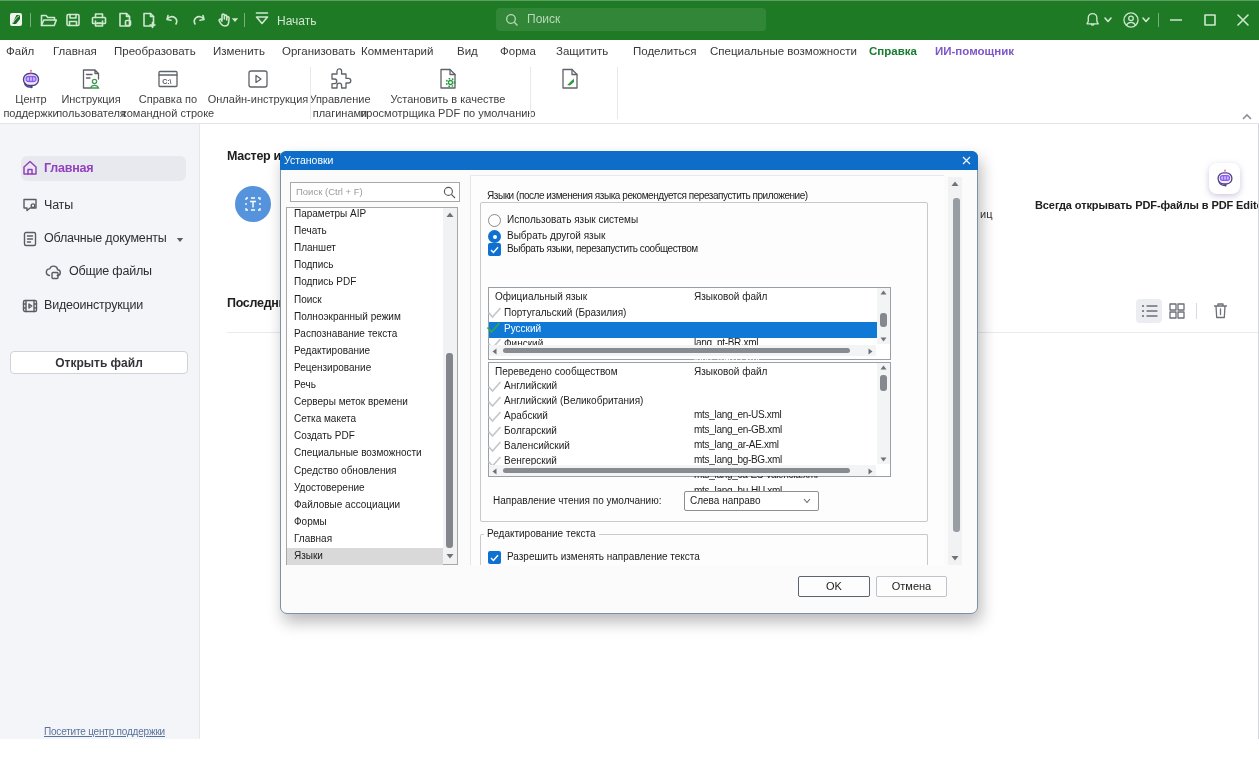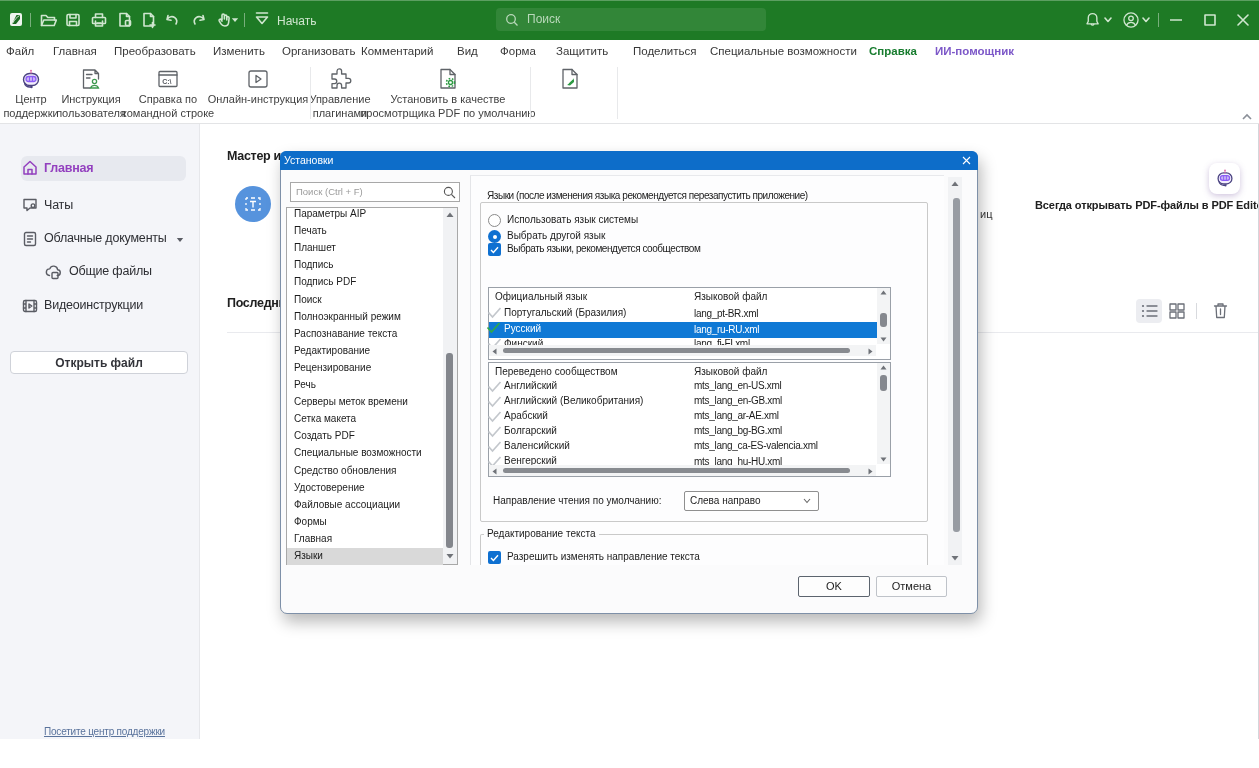--- a/index.html
+++ b/index.html
@@ -17,21 +17,21 @@
 .rbtn{position:absolute;text-align:center;color:#3f3f3f;font-size:11px;line-height:13.5px;white-space:nowrap;}
 .rsep{position:absolute;top:67px;width:1px;height:52px;background:#e8e9eb;}
 
 #sidebar{position:absolute;left:0;top:124px;width:200px;height:619px;background:#f4f5f9;border-right:1px solid #e6e7eb;}
 .sl{position:absolute;font-size:12.5px;color:#2d2e33;white-space:nowrap;letter-spacing:-0.2px;}
 
 #statusbar{position:absolute;left:0;top:746px;width:1259px;height:22px;background:#f6f7f9;border-top:1px solid #dcdee3;}
 
 #dialog{position:absolute;left:280px;top:151px;width:698px;height:463px;background:#fbfbfc;border:1px solid #7e90a8;border-radius:7px;box-shadow:3px 8px 16px rgba(0,0,0,0.28);}
 .d12{position:absolute;font-size:10px;color:#1c1c1c;white-space:nowrap;}
-.df{position:absolute;font-size:10px;color:#1c1c1c;white-space:nowrap;letter-spacing:-0.3px;}
+.df{position:absolute;font-size:10px;color:#1c1c1c;white-space:nowrap;letter-spacing:-0.3px;margin-top:29px;}
 .g11{position:absolute;font-size:9.5px;color:#9b9b9b;white-space:nowrap;}
 </style></head>
 <body>
 <div id="app">
 <div id="titlebar">
 <div class="a" style="left:0;top:0;width:1259px;height:1px;background:rgba(255,255,255,0.28)"></div>
 <div class="a" style="left:10px;top:13px;width:12px;height:13px;background:#eef5ee;border-radius:2px"></div>
 <svg class="a" style="left:11px;top:14px" width="10" height="11" viewBox="0 0 10 11" fill="none">
         <path d="M1 10 L5.5 1 L9 1 L9 5 L5 10 Z" fill="#1c6b22"></path>
         <path d="M1.5 9.5 C3.5 5.5 5.5 3.5 8.5 1.5" stroke="#eef5ee" stroke-width="0.9" fill="none"></path>
@@ -362,21 +362,21 @@
 <div class="d12" style="left:484px;top:190px;background:#fdfdfe;padding:0 3px;letter-spacing:-0.45px">Языки (после изменения языка рекомендуется перезапустить приложение)</div>
 <div class="a" style="left:488px;top:214px;width:13px;height:13px;border:1px solid #8a8a8a;border-radius:50%;background:#fff"></div>
 <div class="d12" style="left:507px;top:214px">Использовать язык системы</div>
 <div class="a" style="left:488px;top:230px;width:13px;height:13px;border-radius:50%;background:#0e70d1"></div>
 <div class="a" style="left:492.5px;top:234.5px;width:4px;height:4px;border-radius:50%;background:#fff"></div>
 <div class="d12" style="left:507px;top:230px">Выбрать другой язык</div>
 <div class="a" style="left:488px;top:243px;width:13px;height:13px;border-radius:2px;background:#0e70d1"></div>
 <svg class="a" style="left:490px;top:246px" width="9" height="8" viewBox="0 0 9 8" fill="none">
       <path d="M1 4 L3.4 6.4 L8 1.2" stroke="#fff" stroke-width="1.4" fill="none"></path>
     </svg>
-<div class="d12" style="left:507px;top:243px;letter-spacing:-0.45px">Выбрать языки, рекомендуется сообществом</div>
+<div class="d12" style="left:507px;top:243px;letter-spacing:-0.45px">Выбрать языки, перезапустить сообществом</div>
 <div class="a" style="left:488px;top:287px;width:403px;height:73px;background:#fff;border:1px solid #9aa0a8"></div>
 <div class="d12" style="left:495px;top:291px">Официальный язык</div>
 <div class="d12" style="left:206px;top:291px;position:absolute;left:694px">Языковой файл</div>
 <svg class="a" style="left:487px;top:307px" width="15" height="12" viewBox="0 0 15 12" fill="none">
       <path d="M1.5 5.5 L5.5 10 L13.5 1" stroke="#c3c7cc" stroke-width="1.7" fill="none"></path>
     </svg>
 <div class="d12" style="left:504px;top:307px">Португальский (Бразилия)</div>
 <div class="df" style="left:694px;top:308px">lang_pt-BR.xml</div>
 <div class="a" style="left:489px;top:321.5px;width:388px;height:16px;background:#0f79d5"></div>
 <svg class="a" style="left:486px;top:322px" width="15" height="12" viewBox="0 0 15 12" fill="none">

